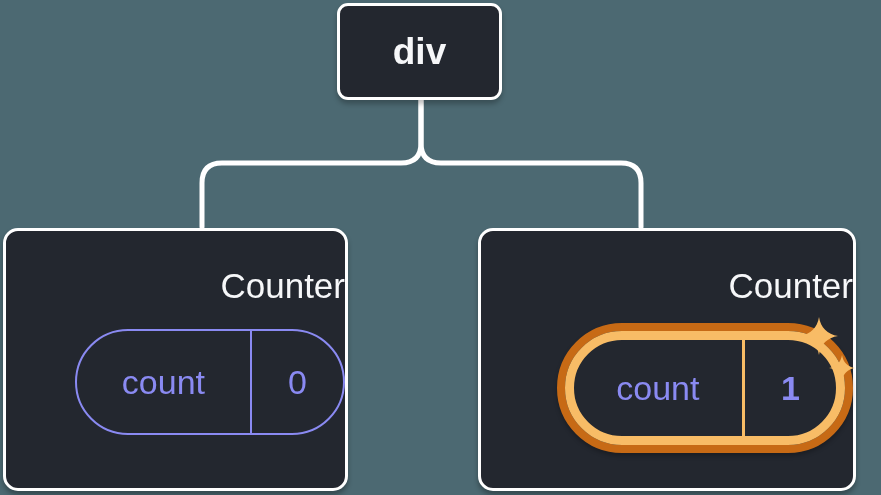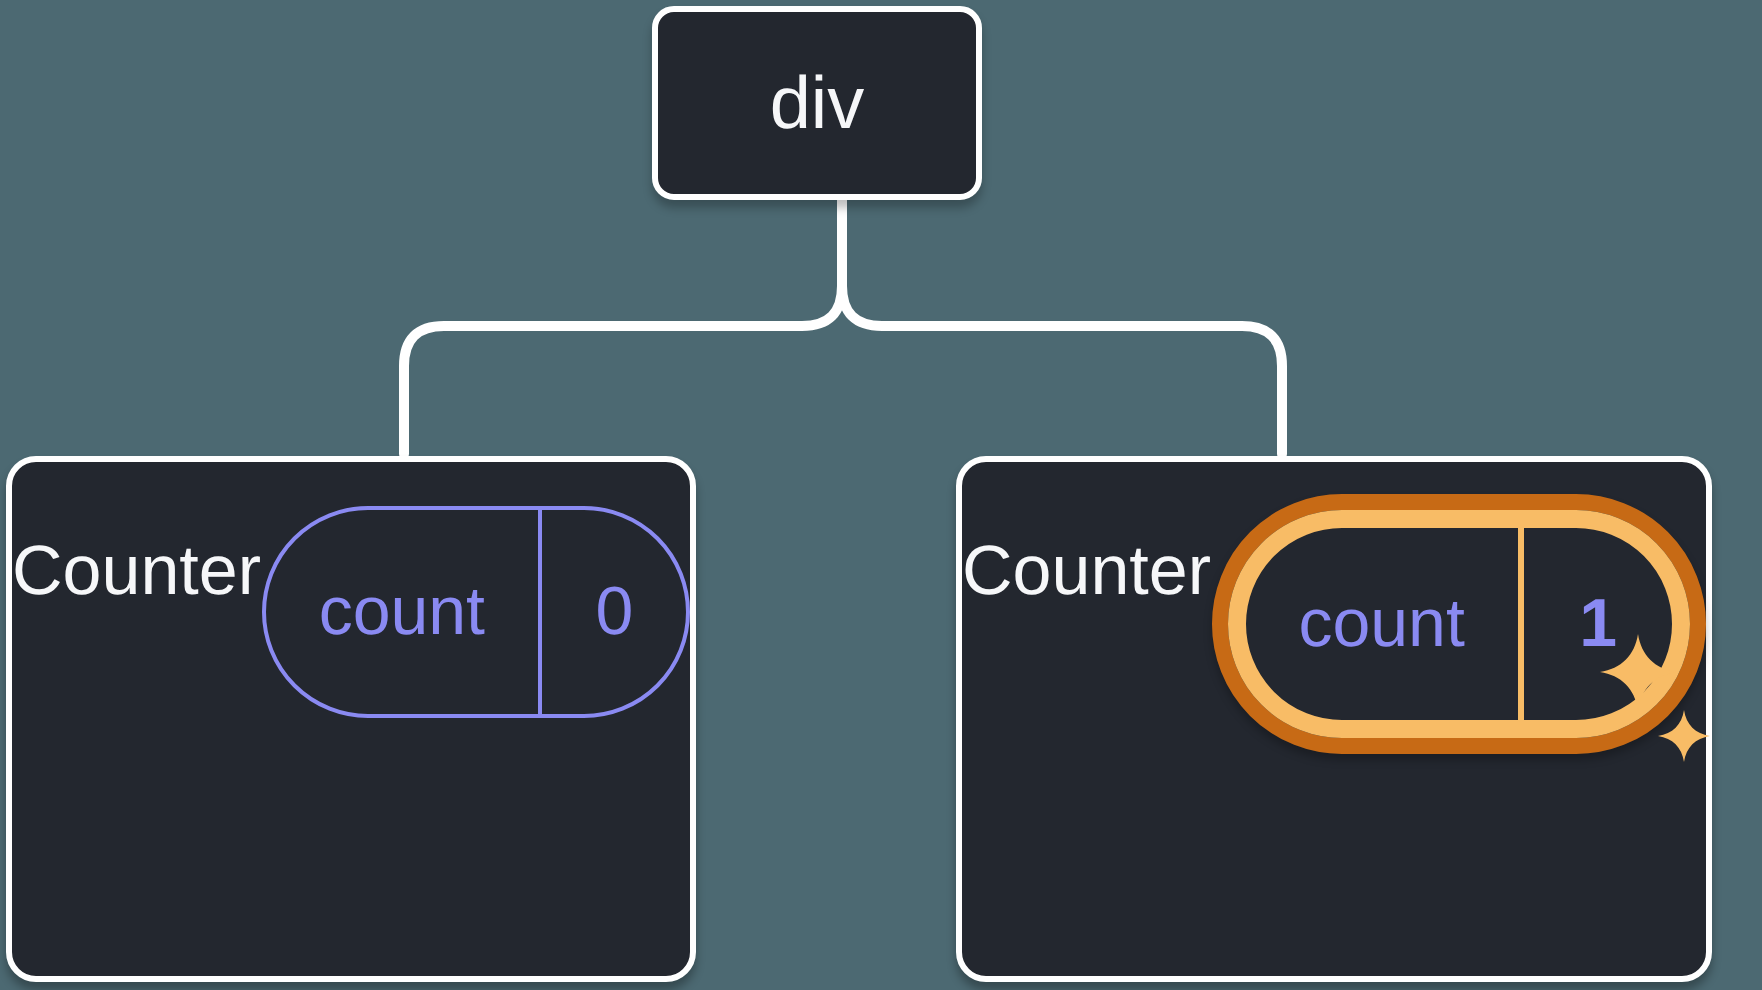--- a/index.html
+++ b/index.html
@@ -7,36 +7,36 @@
     position:relative;
     width:881px;height:495px;
     background:#4C6972;
     overflow:hidden;
     font-family:"Liberation Sans", sans-serif;
   }
   svg.connector{position:absolute;left:0;top:0;}
 
   
   .root-node{
-    position:absolute;left:326px;top:3px;width:165px;height:97px;
+    position:absolute;left:337px;top:3px;width:165px;height:97px;
     box-sizing:border-box;
     background:#23272F;
     border:3px solid #FFFFFF;border-radius:11px;
     display:flex;align-items:center;justify-content:center;
-    color:#F6F7F9;font-size:37px;font-weight:400;
+    color:#F6F7F9;font-size:37px;font-weight:700;
     box-shadow:0 4px 5px rgba(0,0,0,0.25);
   }
 
   
   .card{
     position:absolute;top:228px;height:263px;
     box-sizing:border-box;
     background:#23272F;
     border:3px solid #FFFFFF;border-radius:15px;
-    display:flex;flex-direction:row;align-items:flex-start;
+    display:flex;flex-direction:column;align-items:flex-end;
     box-shadow:0 4px 5px rgba(0,0,0,0.3);
   }
   .card.left{left:3px;width:345px;}
   .card.right{left:478px;width:378px;}
   .card-title{
     margin-top:34px;
     color:#F6F7F9;font-size:35px;font-weight:500;line-height:1.2;
   }
 
   

